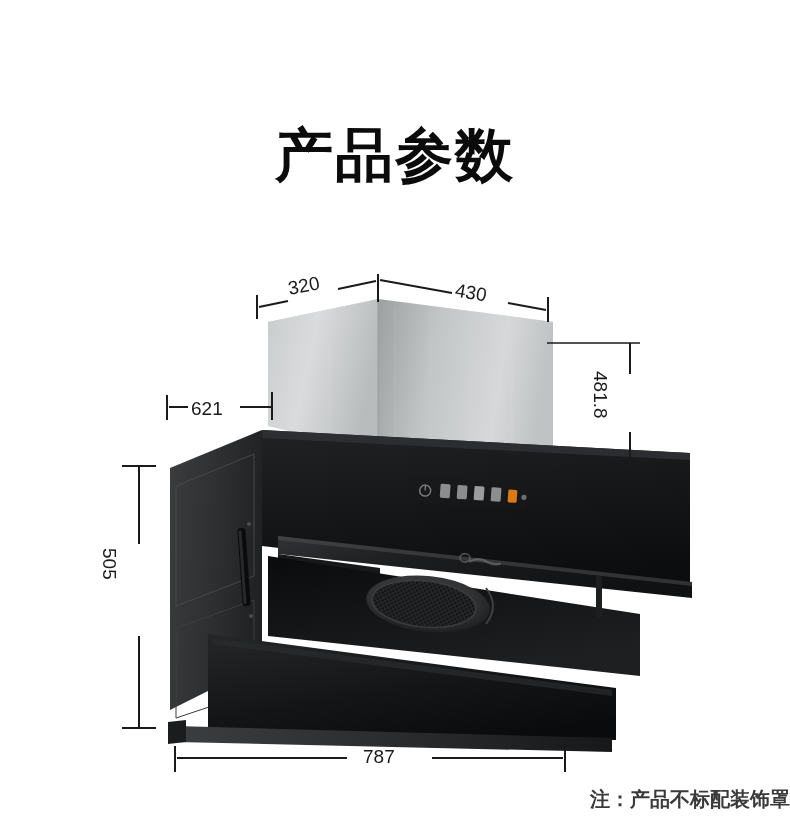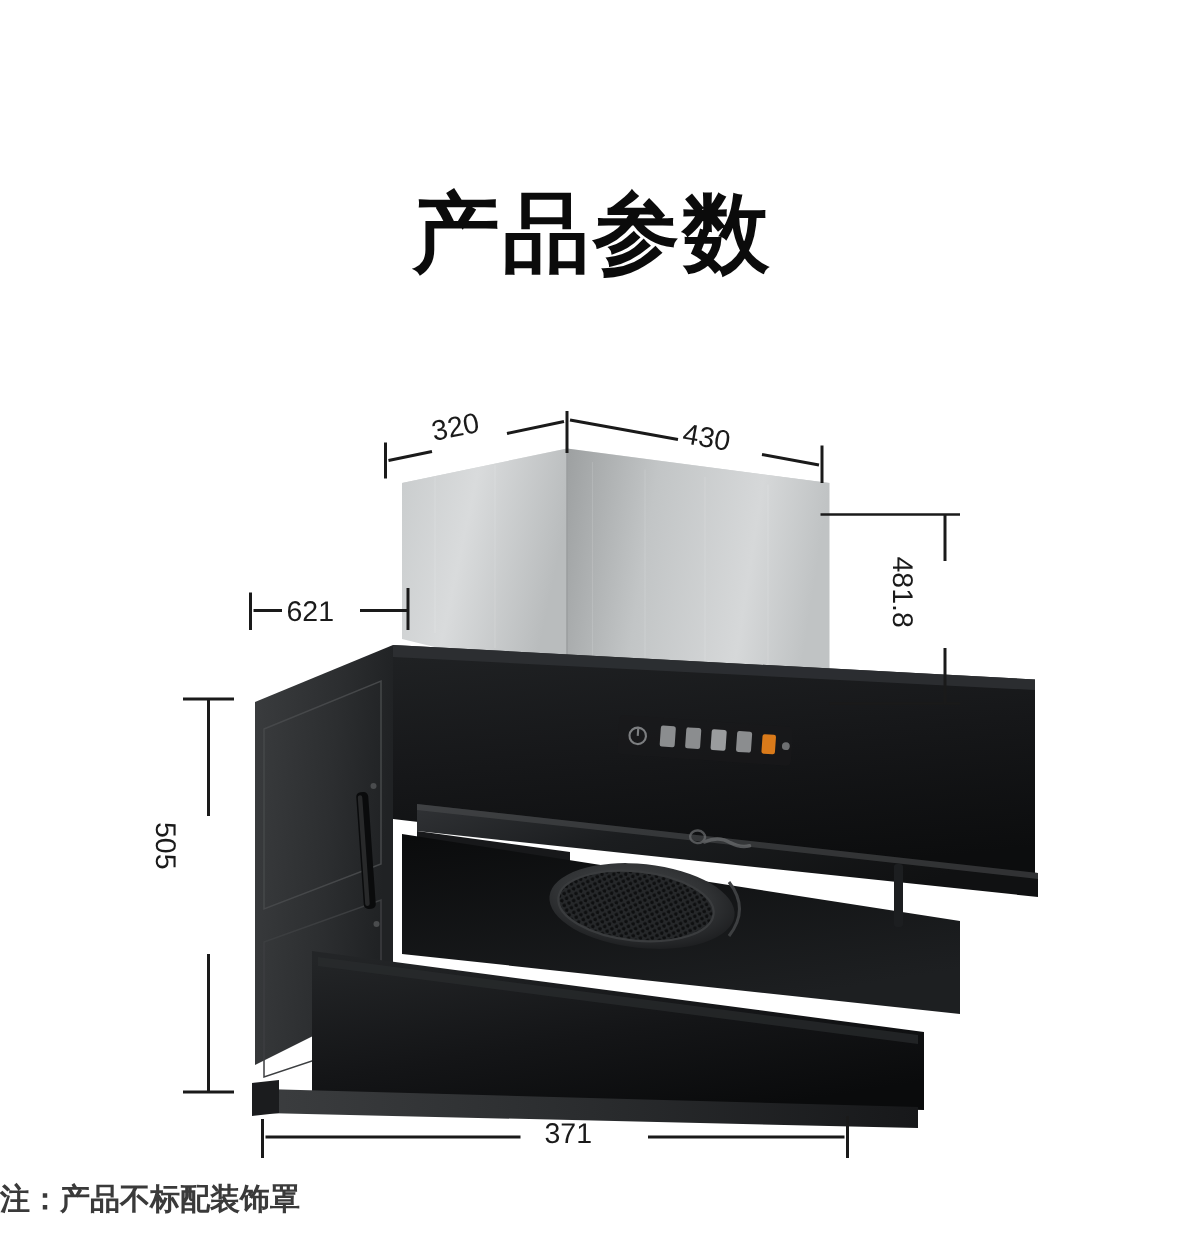--- a/index.html
+++ b/index.html
@@ -37,21 +37,21 @@
     color: #0b0b0b;
     font-family: "DejaVu Sans", "Liberation Sans", sans-serif;
   }
 
   
   .footnote {
     position: absolute;
     left: 0;
     top: 768px;
     width: 790px;
-    text-align: left;
+    text-align: right;
     font-size: 20px;
     line-height: 30px;
     font-weight: 600;
     color: #3a3a3a;
     font-family: "DejaVu Sans", "Liberation Sans", sans-serif;
   }
 
   
   #art {
     position: absolute;
@@ -285,17 +285,17 @@
   <div class="dim-label dim-320">320</div>
 
   <div class="dim-label dim-430">430</div>
 
   <div class="dim-label dim-416">621</div>
 
   <div class="dim-label dim-4818">481.8</div>
 
   <div class="dim-label dim-505">505</div>
 
-  <div class="dim-label dim-895">371</div>
+  <div class="dim-label dim-895">787</div>
 
   <div class="footnote">注：产品不标配装饰罩</div>
 
 </div>
 
 </body></html>

